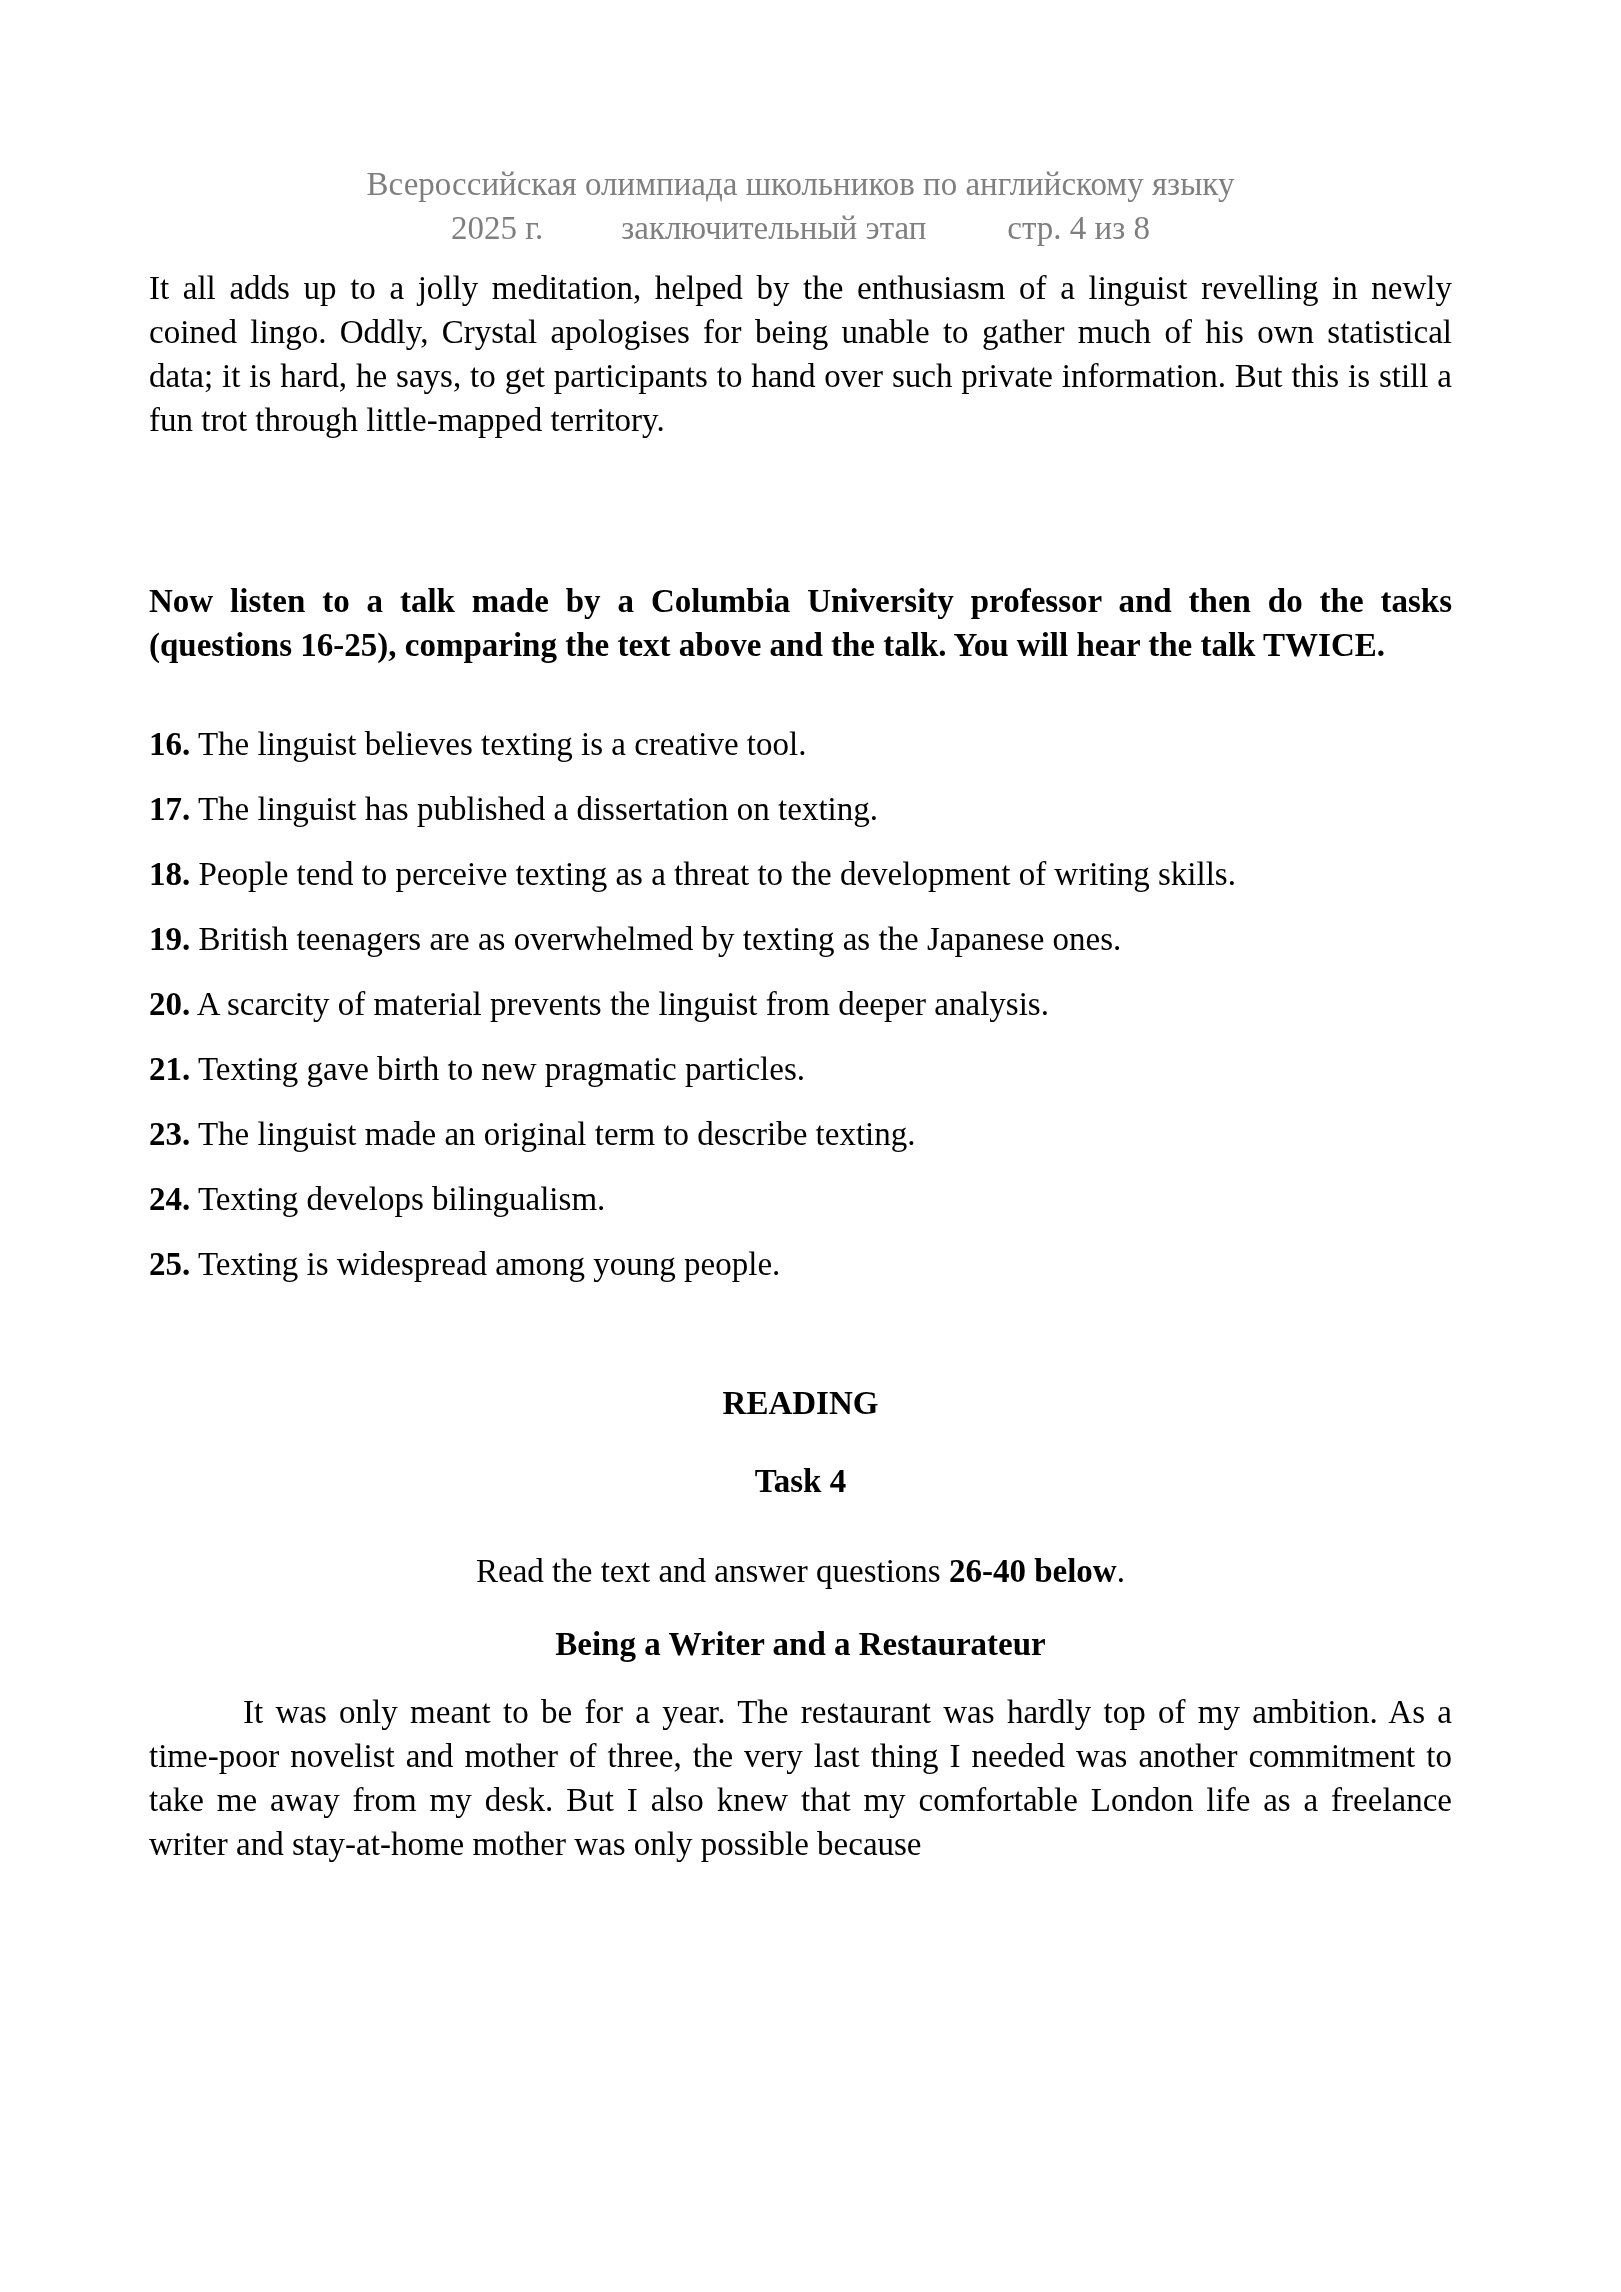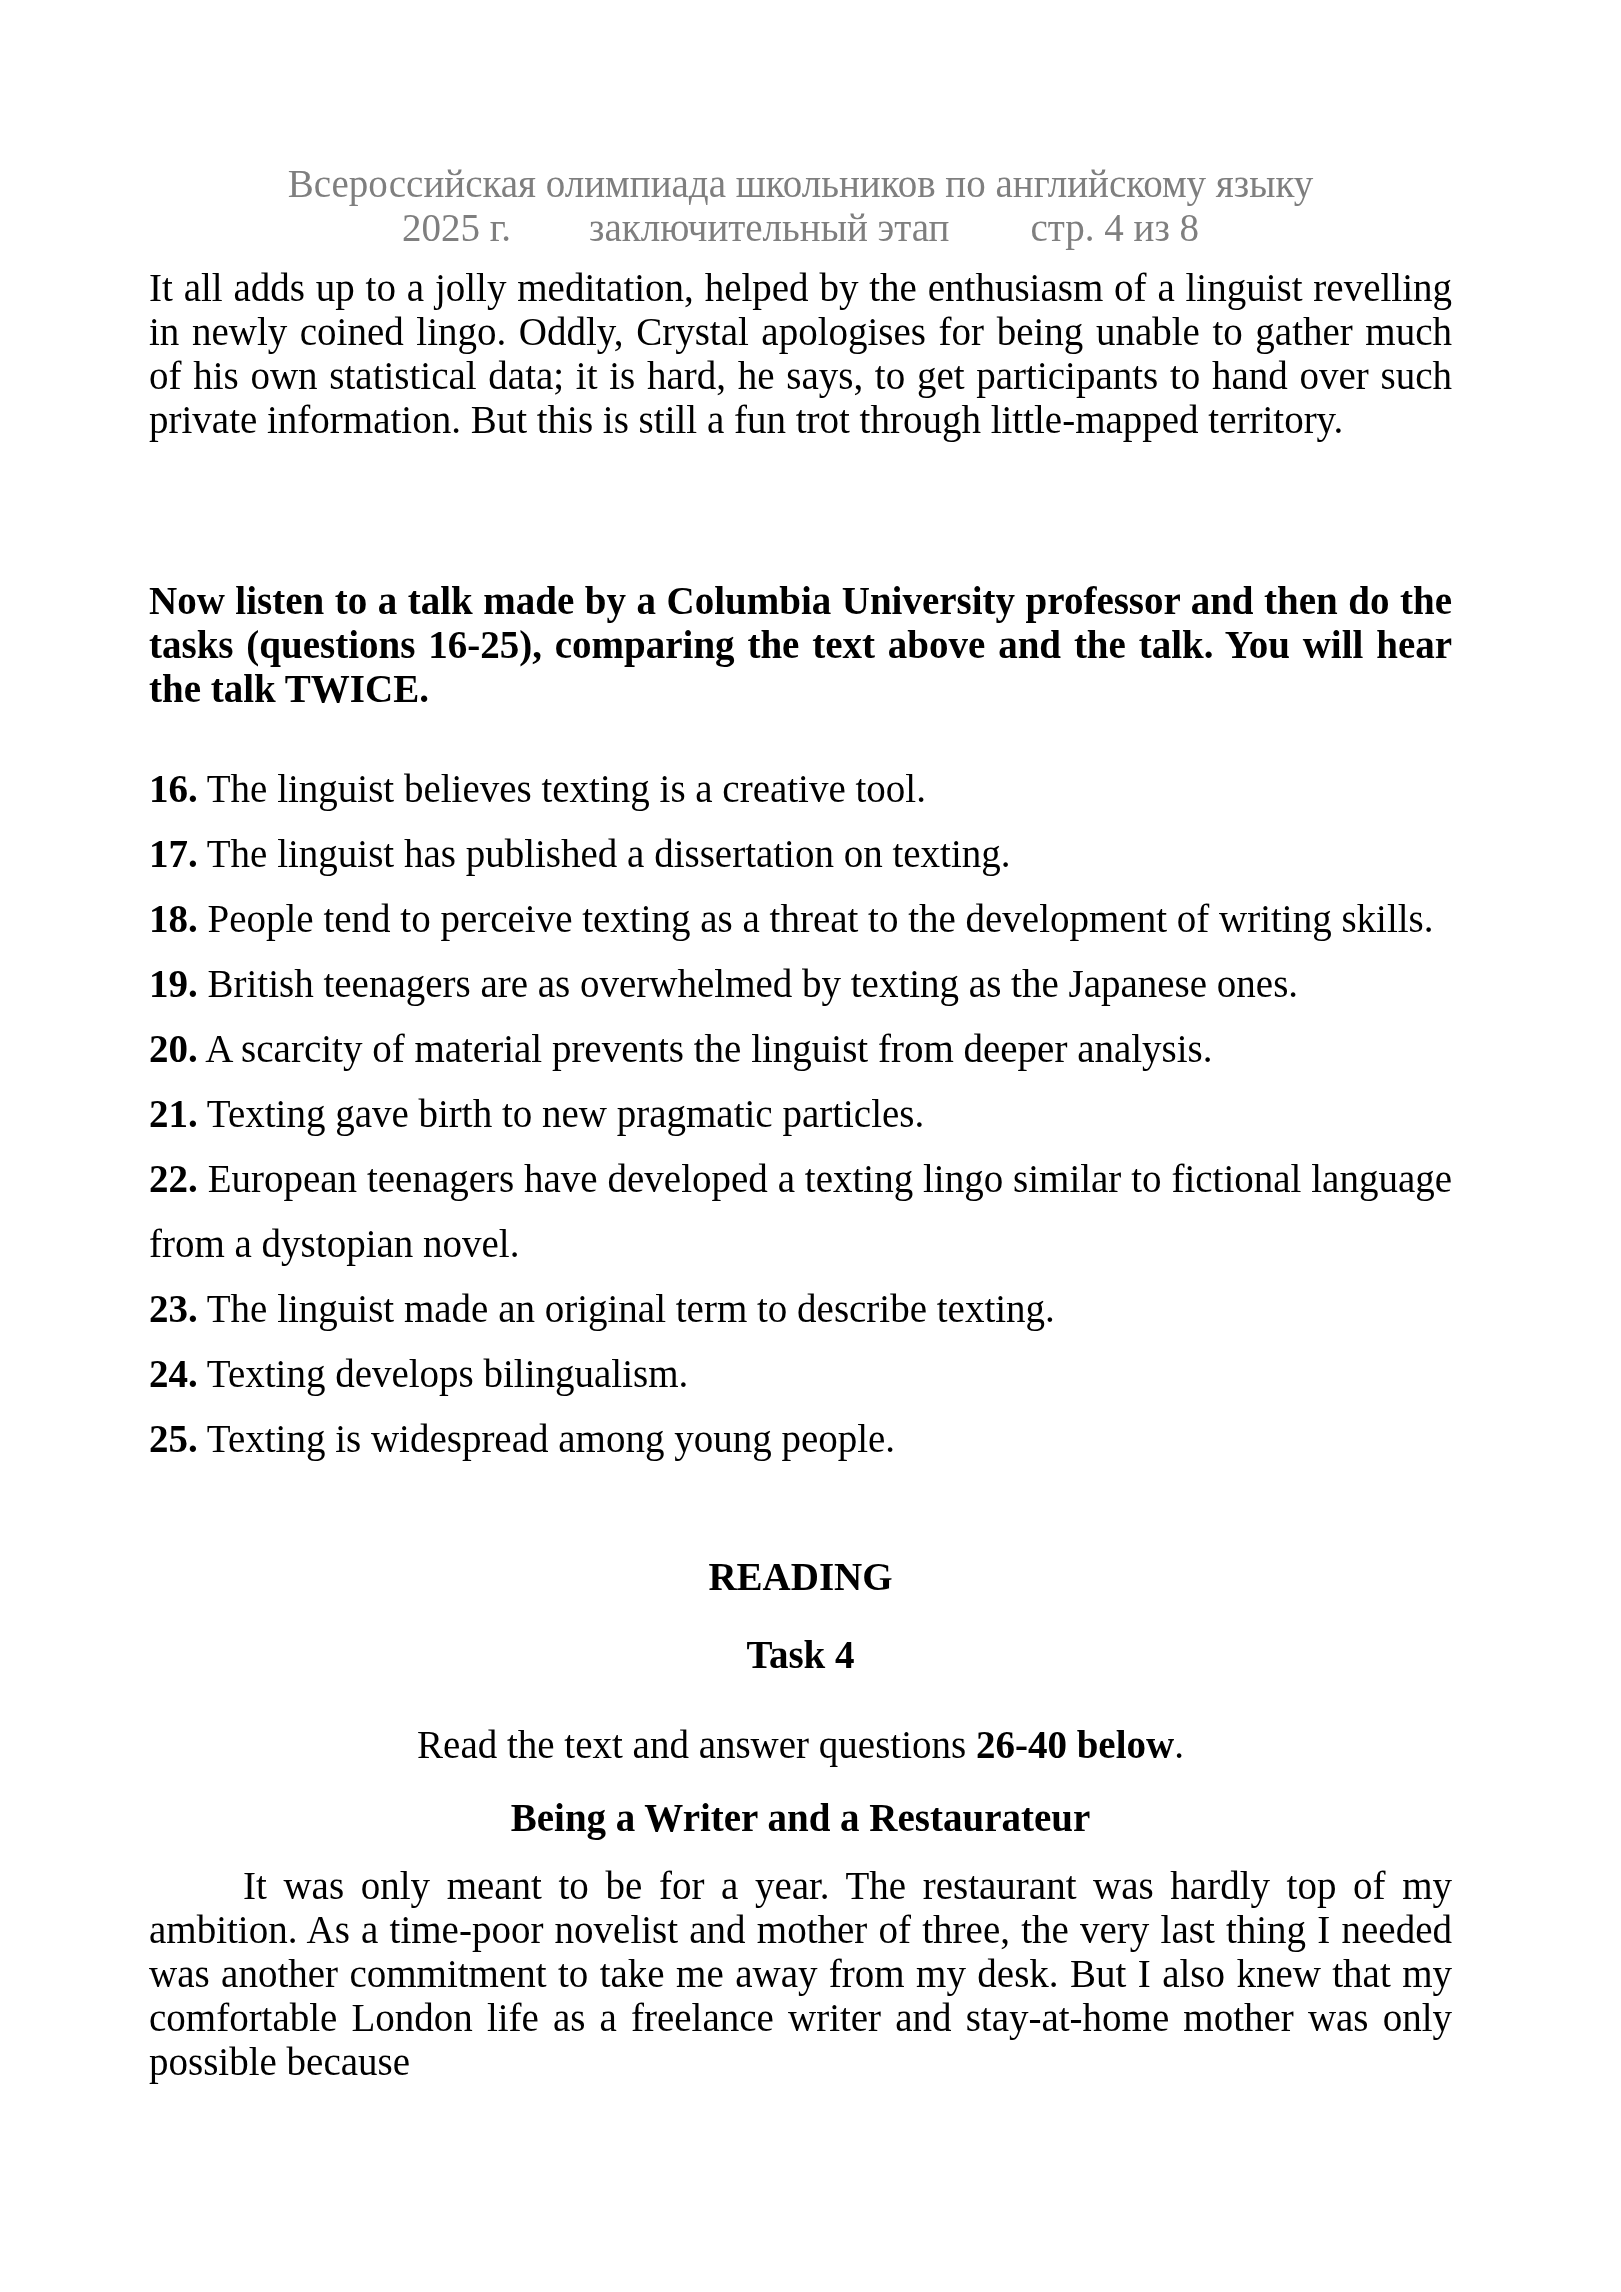--- a/index.html
+++ b/index.html
@@ -8,21 +8,21 @@
     background: #e8e8e8;
   }
   .page {
     position: relative;
     box-sizing: border-box;
     width: 1621px;
     height: 2293px;
     margin: 0 auto;
     background: #ffffff;
     font-family: "Liberation Serif", serif;
-    font-size: 39px;
+    font-size: 33px;
     line-height: 44px;
     color: #000000;
     padding: 162px 169px 59px 149px;
     overflow: hidden;
   }
   .doc-header {
     color: #7f7f7f;
     text-align: center;
   }
   .doc-header-line2 {
@@ -85,21 +85,20 @@
 
   <p class="body-par instruction-par">Now listen to a talk made by a Columbia University professor and then do the tasks (questions 16-25), comparing the text above and the talk. You will hear the talk TWICE.</p>
 
   <ol class="questions">
     <li class="question-item"><span class="q-num">16.</span> <span>The linguist believes texting is a creative tool.</span></li>
     <li class="question-item"><span class="q-num">17.</span> <span>The linguist has published a dissertation on texting.</span></li>
     <li class="question-item"><span class="q-num">18.</span> <span>People tend to perceive texting as a threat to the development of writing skills.</span></li>
     <li class="question-item"><span class="q-num">19.</span> <span>British teenagers are as overwhelmed by texting as the Japanese ones.</span></li>
     <li class="question-item"><span class="q-num">20.</span> <span>A scarcity of material prevents the linguist from deeper analysis.</span></li>
     <li class="question-item"><span class="q-num">21.</span> <span>Texting gave birth to new pragmatic particles.</span></li>
-    <li class="question-item"><span class="q-num">22.</span> <span>European teenagers have developed a texting lingo similar to fictional language from a dystopian novel.</span></li>
     <li class="question-item"><span class="q-num">23.</span> <span>The linguist made an original term to describe texting.</span></li>
     <li class="question-item"><span class="q-num">24.</span> <span>Texting develops bilingualism.</span></li>
     <li class="question-item"><span class="q-num">25.</span> <span>Texting is widespread among young people.</span></li>
   </ol>
 
   <div class="centered bold reading-title">READING</div>
 
   <div class="centered bold task-title">Task 4</div>
 
   <div class="centered task-instruction"><span>Read the text and answer questions </span><span class="bold">26-40 below</span><span>.</span></div>

